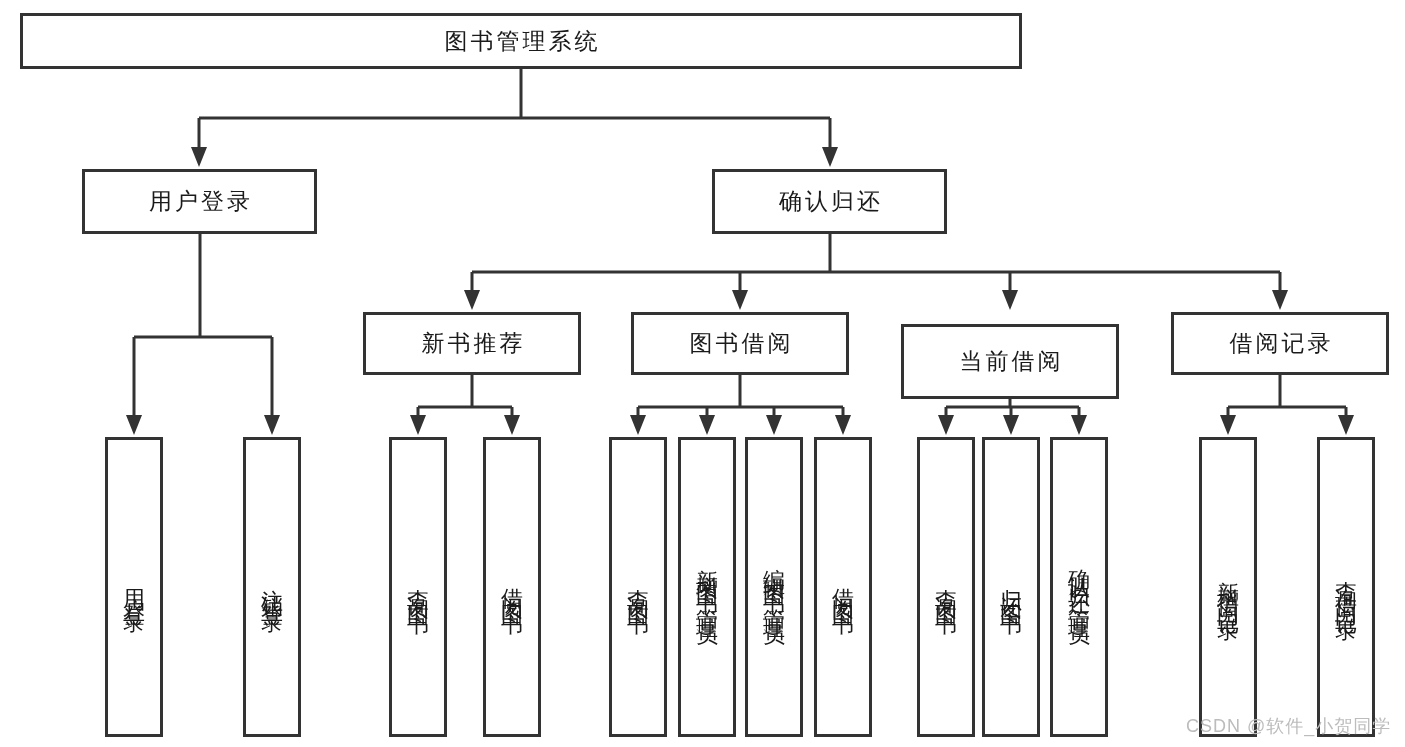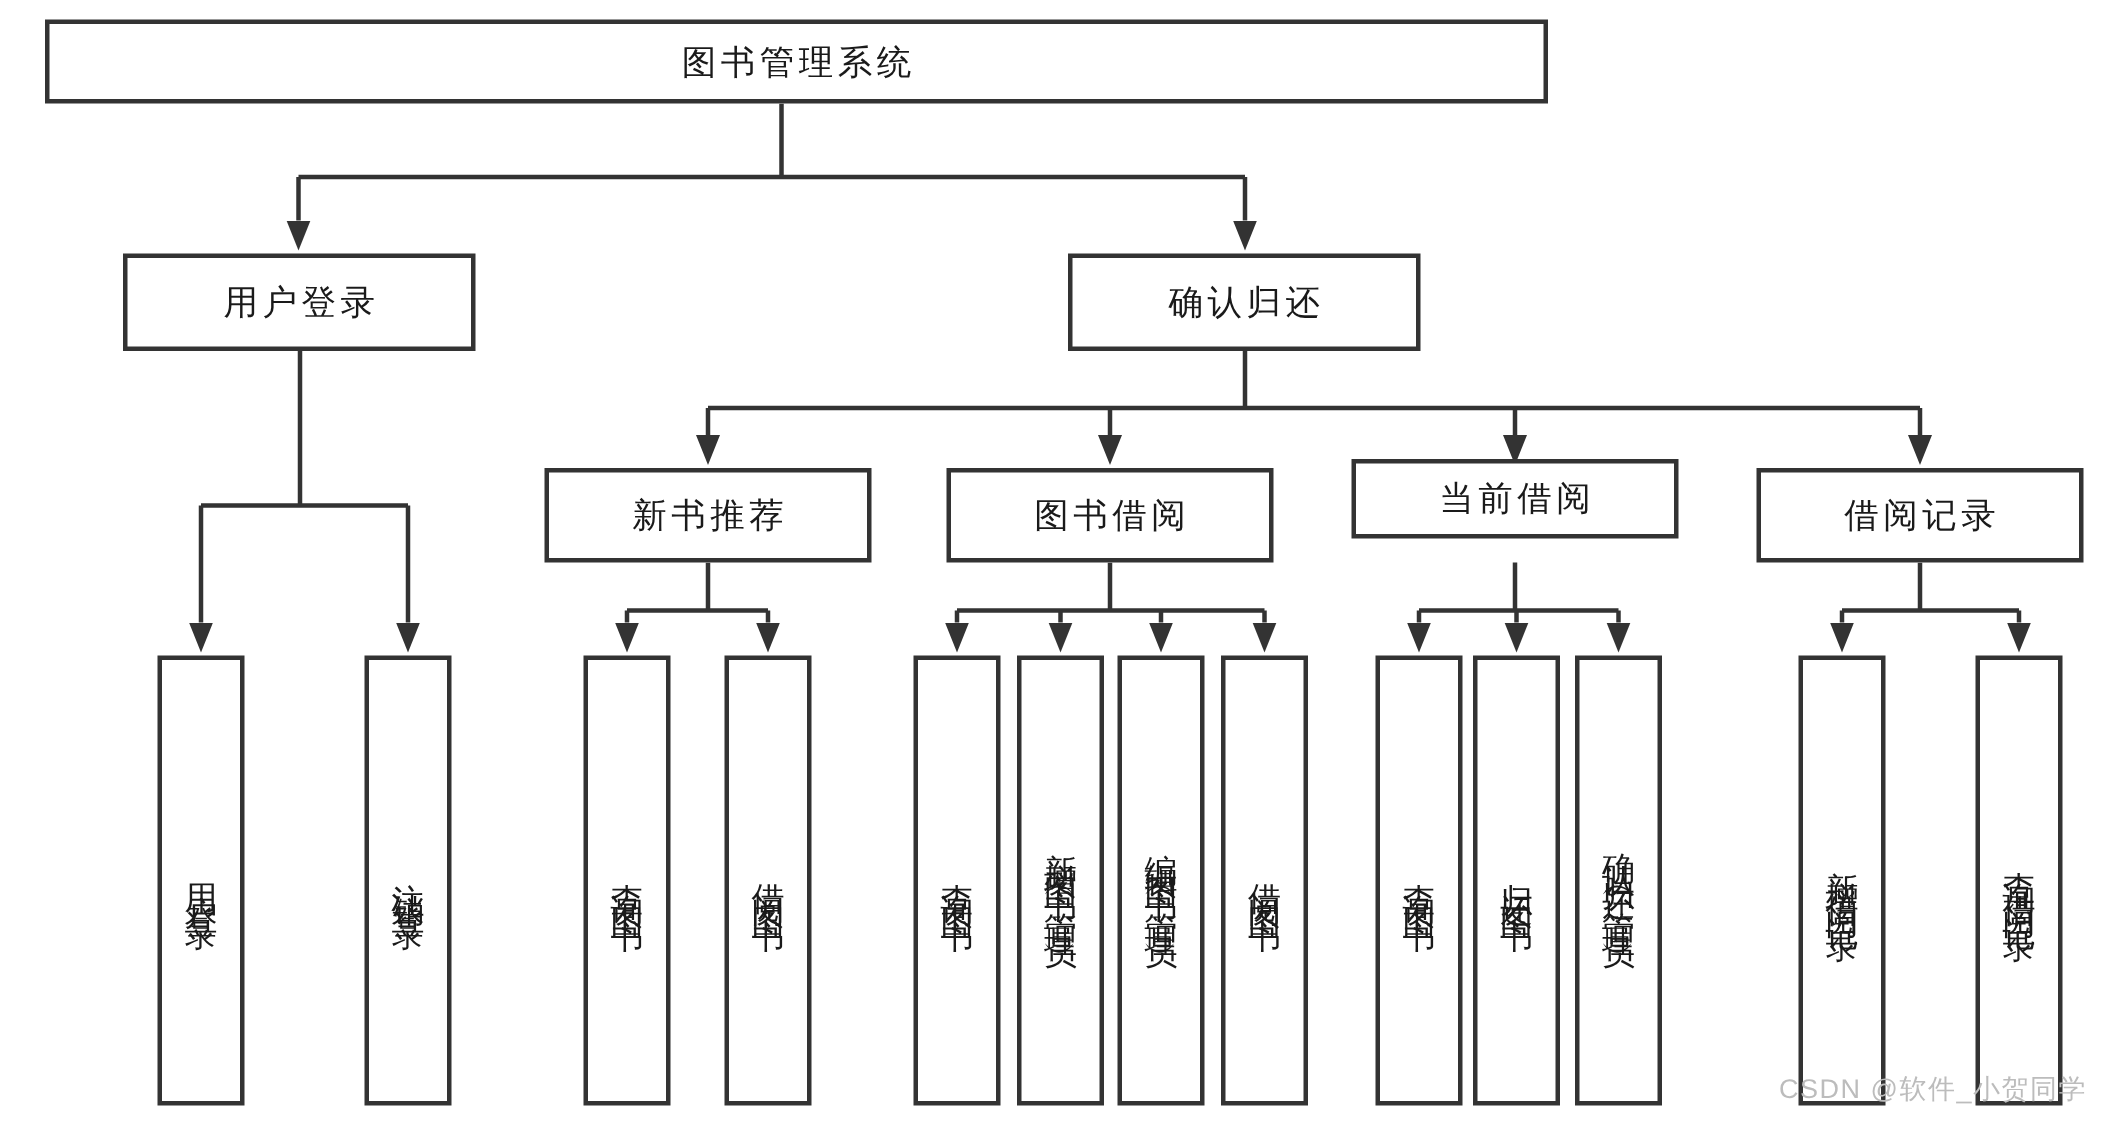--- a/index.html
+++ b/index.html
@@ -90,38 +90,38 @@
       <path d="M774 407 V415" marker-end="url(#arrow)"></path>
       <path d="M843 407 V415" marker-end="url(#arrow)"></path>
       <path d="M946 407 V415" marker-end="url(#arrow)"></path>
       <path d="M1011 407 V415" marker-end="url(#arrow)"></path>
       <path d="M1079 407 V415" marker-end="url(#arrow)"></path>
       <path d="M1228 407 V415" marker-end="url(#arrow)"></path>
       <path d="M1346 407 V415" marker-end="url(#arrow)"></path>
     </g>
   </svg>
 
-  <div class="node" style="left:20px; top:13px; width:1002px; height:56px;margin-left:10px;">
+  <div class="node" style="left:20px; top:13px; width:1002px; height:56px;">
     <span class="h-label">图书管理系统</span>
   </div>
 
   <div class="node" style="left:82px; top:169px; width:235px; height:65px;">
     <span class="h-label">用户登录</span>
   </div>
   <div class="node" style="left:712px; top:169px; width:235px; height:65px;">
     <span class="h-label">确认归还</span>
   </div>
 
   <div class="node" style="left:363px; top:312px; width:218px; height:63px;">
     <span class="h-label">新书推荐</span>
   </div>
   <div class="node" style="left:631px; top:312px; width:218px; height:63px;">
     <span class="h-label">图书借阅</span>
   </div>
-  <div class="node" style="left:901px; top:306px; width:218px; height:53px;">
+  <div class="node" style="left:901px; top:324px; width:218px; height:75px;">
     <span class="h-label">当前借阅</span>
   </div>
   <div class="node" style="left:1171px; top:312px; width:218px; height:63px;">
     <span class="h-label">借阅记录</span>
   </div>
 
   <div class="node leaf" style="left:105px; top:437px; width:58px; height:300px;">
     <span class="v-label">用户登录</span>
   </div>
   <div class="node leaf" style="left:243px; top:437px; width:58px; height:300px;">

